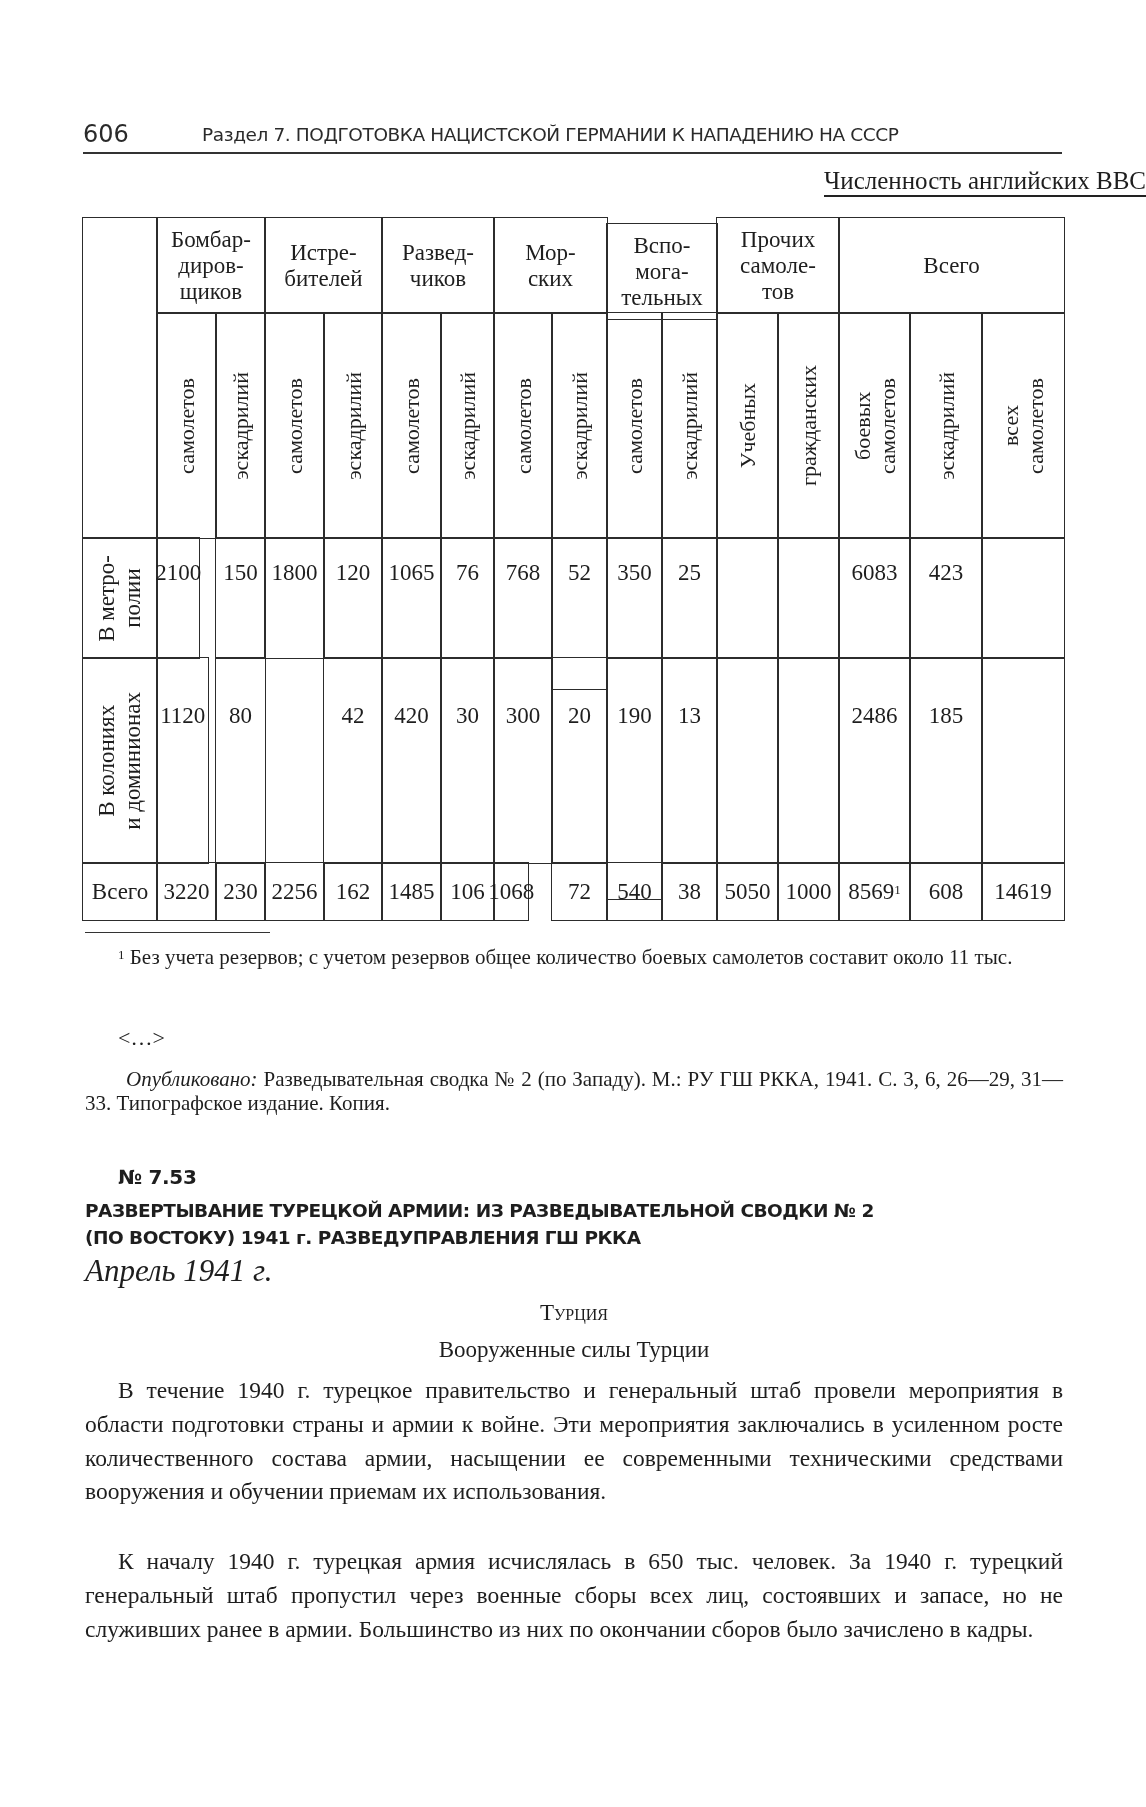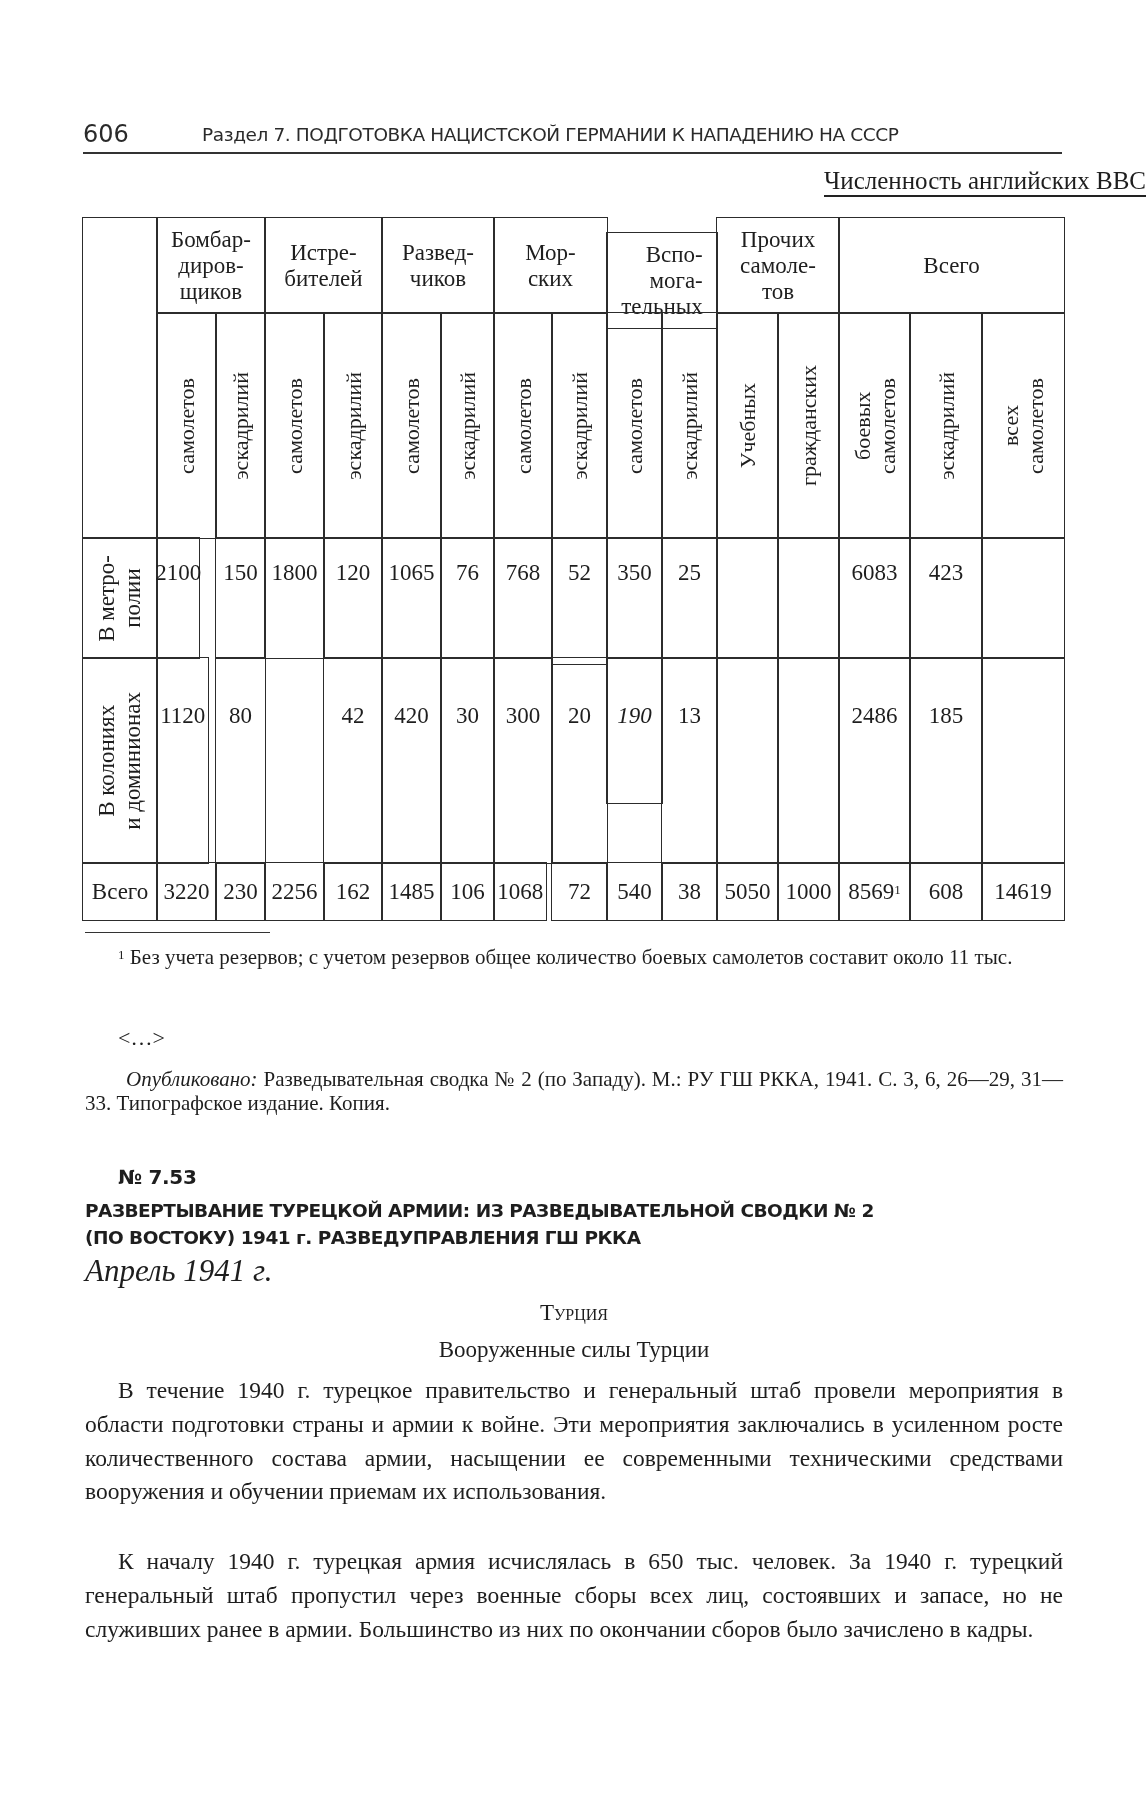--- a/index.html
+++ b/index.html
@@ -62,21 +62,21 @@
 бителей</span>
     </div>
     <div class="cell hdr" style="left: 299px; top: 0px; width: 113.5px; height: 96.5px;">
       <span style="white-space: pre-line;">Развед-
 чиков</span>
     </div>
     <div class="cell hdr" style="left: 411px; top: 0px; width: 114.5px; height: 96.5px;">
       <span style="white-space: pre-line;">Мор-
 ских</span>
     </div>
-    <div class="cell hdr" style="left: 524px; top: 15px; width: 111.5px; height: 96.5px; text-align: right;">
+    <div class="cell hdr" style="left: 524px; top: 6px; width: 111.5px; height: 96.5px;">
       <span style="white-space: pre-line;">Вспо-
 мога-
 тельных</span>
     </div>
     <div class="cell hdr" style="left: 634px; top: 0px; width: 123.5px; height: 96.5px;">
       <span style="white-space: pre-line;">Прочих
 самоле-
 тов</span>
     </div>
     <div class="cell hdr" style="left: 756px; top: 0px; width: 226.5px; height: 96.5px;">
@@ -147,21 +147,21 @@
     </div>
     <div class="cell num" style="left: 299px; top: 320px; width: 60.5px; height: 121.5px;">
       <span>1065</span>
     </div>
     <div class="cell num" style="left: 358px; top: 320px; width: 54.5px; height: 121.5px;">
       <span>76</span>
     </div>
     <div class="cell num" style="left: 411px; top: 320px; width: 59.5px; height: 121.5px;">
       <span>768</span>
     </div>
-    <div class="cell num" style="left: 469px; top: 320px; width: 56.5px; height: 128px;">
+    <div class="cell num" style="left: 469px; top: 320px; width: 56.5px; height: 153px;">
       <span>52</span>
     </div>
     <div class="cell num" style="left: 524px; top: 320px; width: 56.5px; height: 121.5px;">
       <span>350</span>
     </div>
     <div class="cell num" style="left: 579px; top: 320px; width: 56.5px; height: 121.5px;">
       <span>25</span>
     </div>
     <div class="cell num" style="left: 634px; top: 320px; width: 62.5px; height: 121.5px;">
       <span></span>
@@ -196,21 +196,21 @@
     </div>
     <div class="cell num mid" style="left: 358px; top: 440px; width: 54.5px; height: 206.5px;">
       <span>30</span>
     </div>
     <div class="cell num mid" style="left: 411px; top: 440px; width: 59.5px; height: 206.5px;">
       <span>300</span>
     </div>
     <div class="cell num mid" style="left: 469px; top: 440px; width: 56.5px; height: 206.5px;">
       <span>20</span>
     </div>
-    <div class="cell num mid" style="left: 524px; top: 440px; width: 56.5px; height: 147px; font-style: italic;">
+    <div class="cell num mid" style="left: 524px; top: 440px; width: 56.5px; height: 243px;">
       <span>190</span>
     </div>
     <div class="cell num mid" style="left: 579px; top: 440px; width: 56.5px; height: 206.5px;">
       <span>13</span>
     </div>
     <div class="cell num mid" style="left: 634px; top: 440px; width: 62.5px; height: 206.5px;">
       <span></span>
     </div>
     <div class="cell num mid" style="left: 695px; top: 440px; width: 62.5px; height: 206.5px;">
       <span></span>
@@ -238,21 +238,21 @@
     </div>
     <div class="cell num tot" style="left: 241px; top: 645px; width: 59.5px; height: 58.5px;">
       <span>162</span>
     </div>
     <div class="cell num tot" style="left: 299px; top: 645px; width: 60.5px; height: 58.5px;">
       <span>1485</span>
     </div>
     <div class="cell num tot" style="left: 358px; top: 645px; width: 54.5px; height: 58.5px;">
       <span>106</span>
     </div>
-    <div class="cell num tot" style="left: 411px; top: 645px; width: 54px; height: 58.5px; text-align: center;">
+    <div class="cell num tot" style="left: 411px; top: 645px; width: 36px; height: 58.5px; text-align: center;">
       <span>1068</span>
     </div>
     <div class="cell num tot" style="left: 469px; top: 645px; width: 56.5px; height: 58.5px;">
       <span>72</span>
     </div>
     <div class="cell num tot" style="left: 524px; top: 645px; width: 56.5px; height: 58.5px;">
       <span>540</span>
     </div>
     <div class="cell num tot" style="left: 579px; top: 645px; width: 56.5px; height: 58.5px;">
       <span>38</span>

